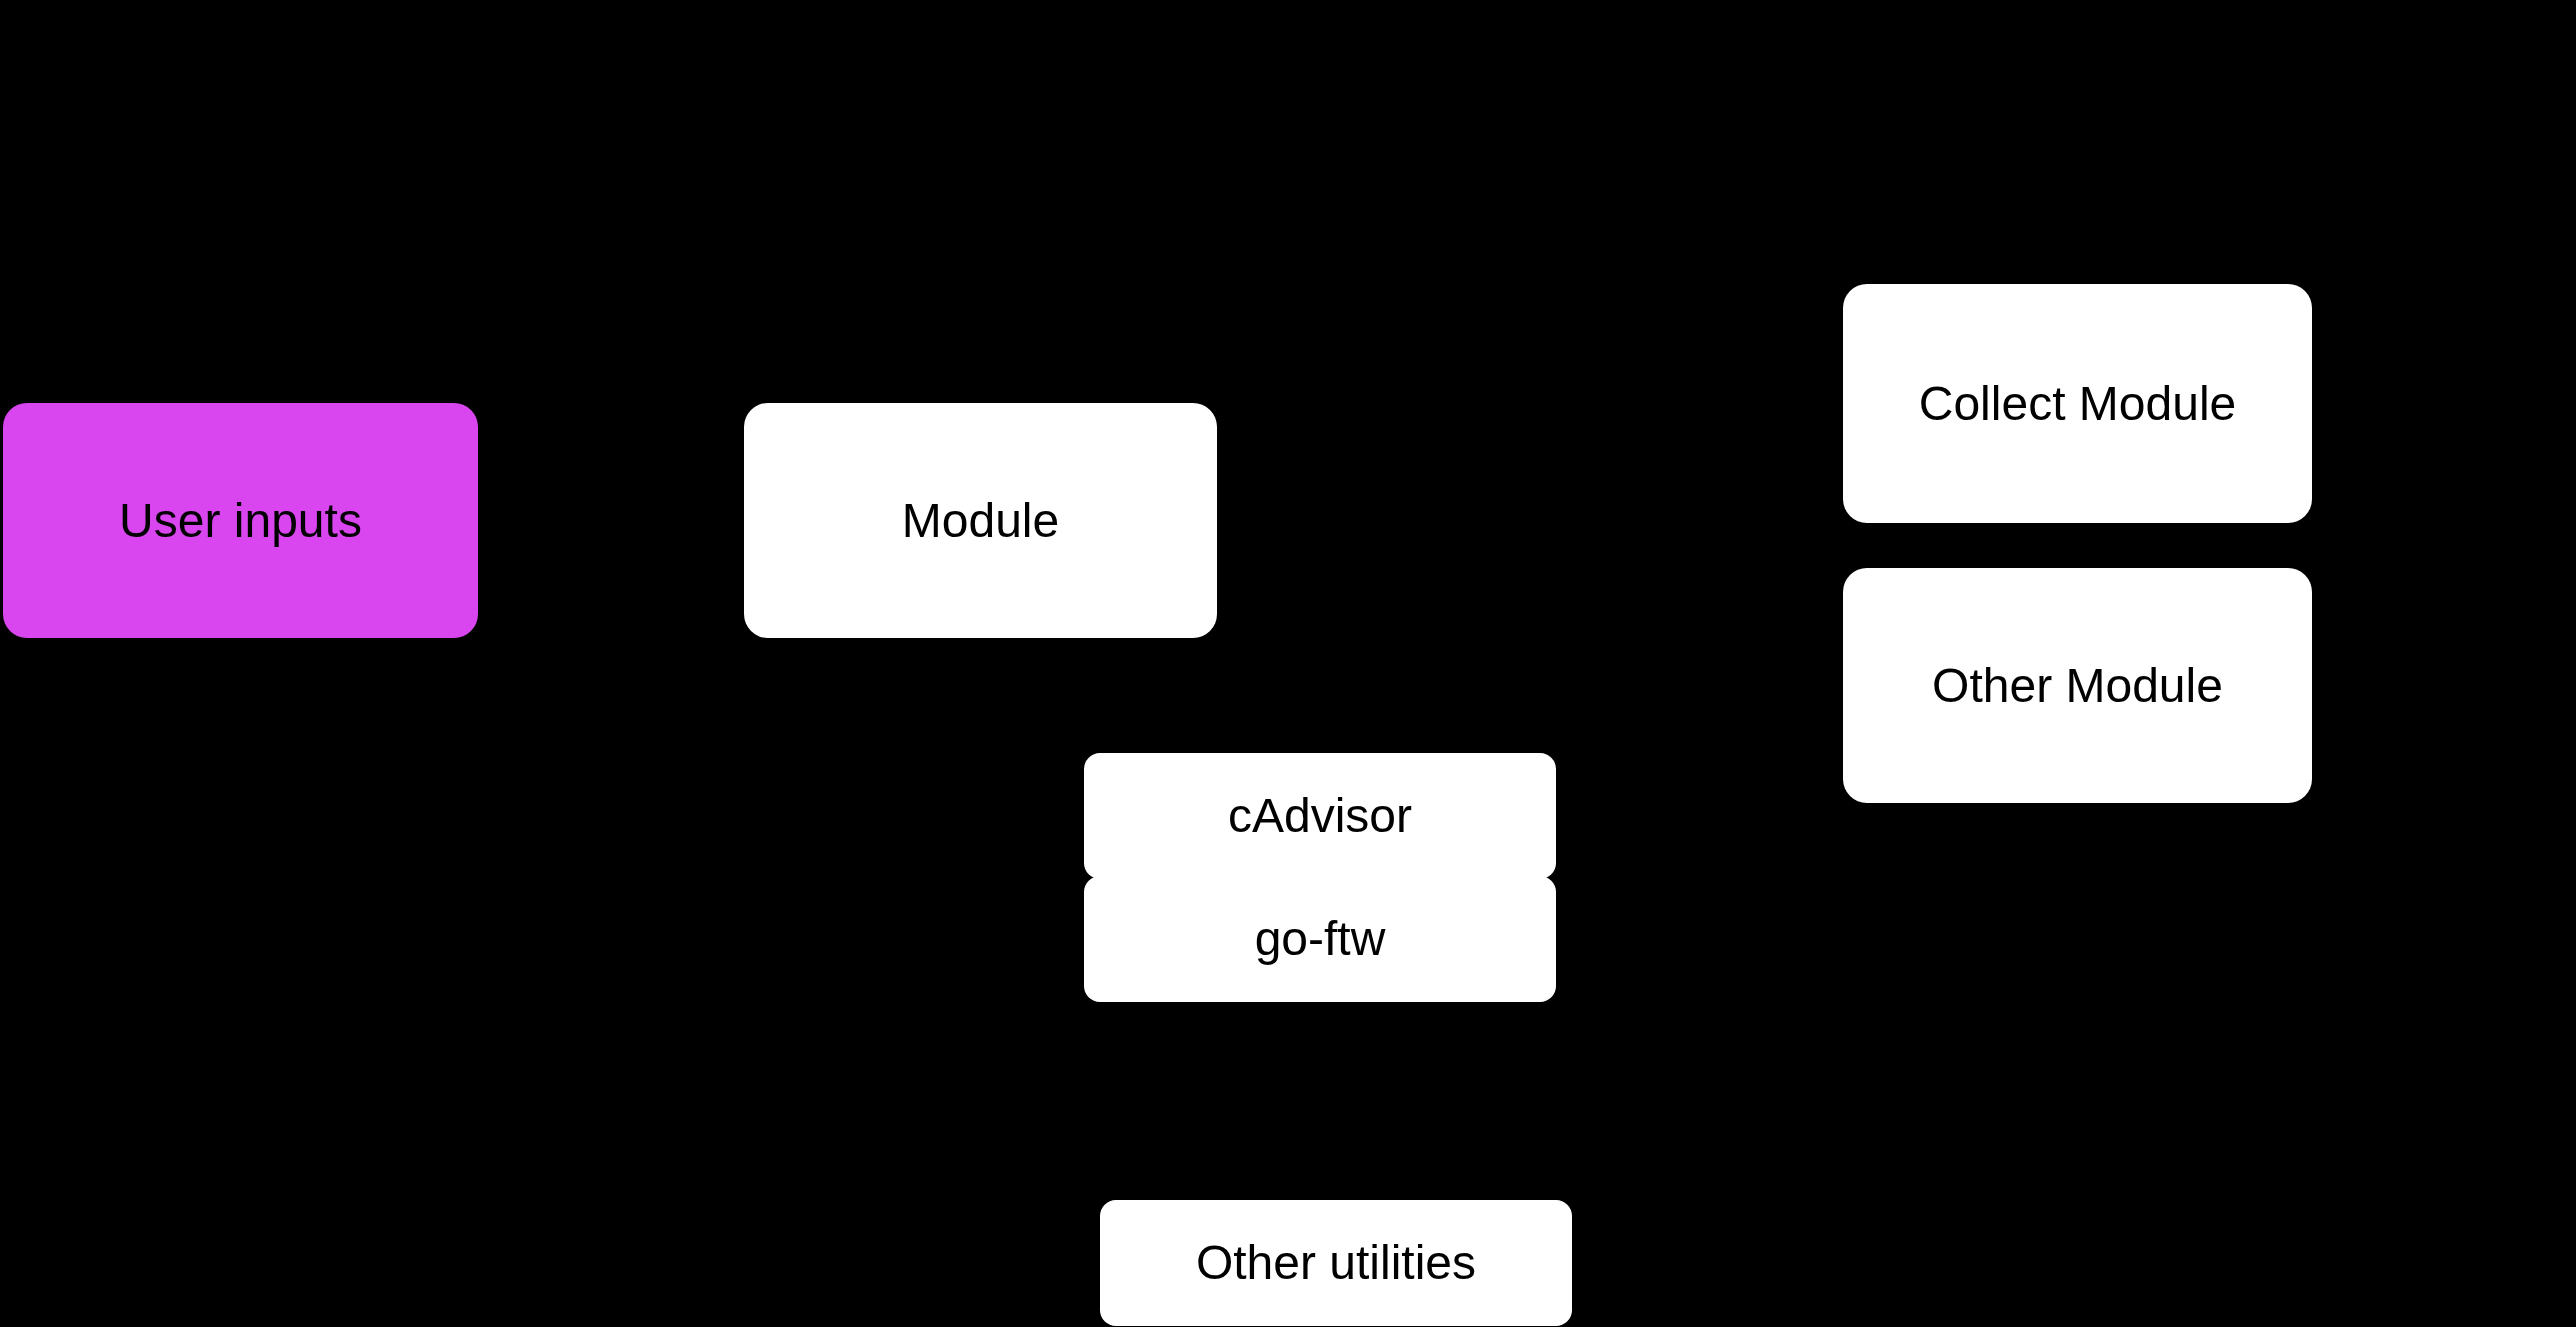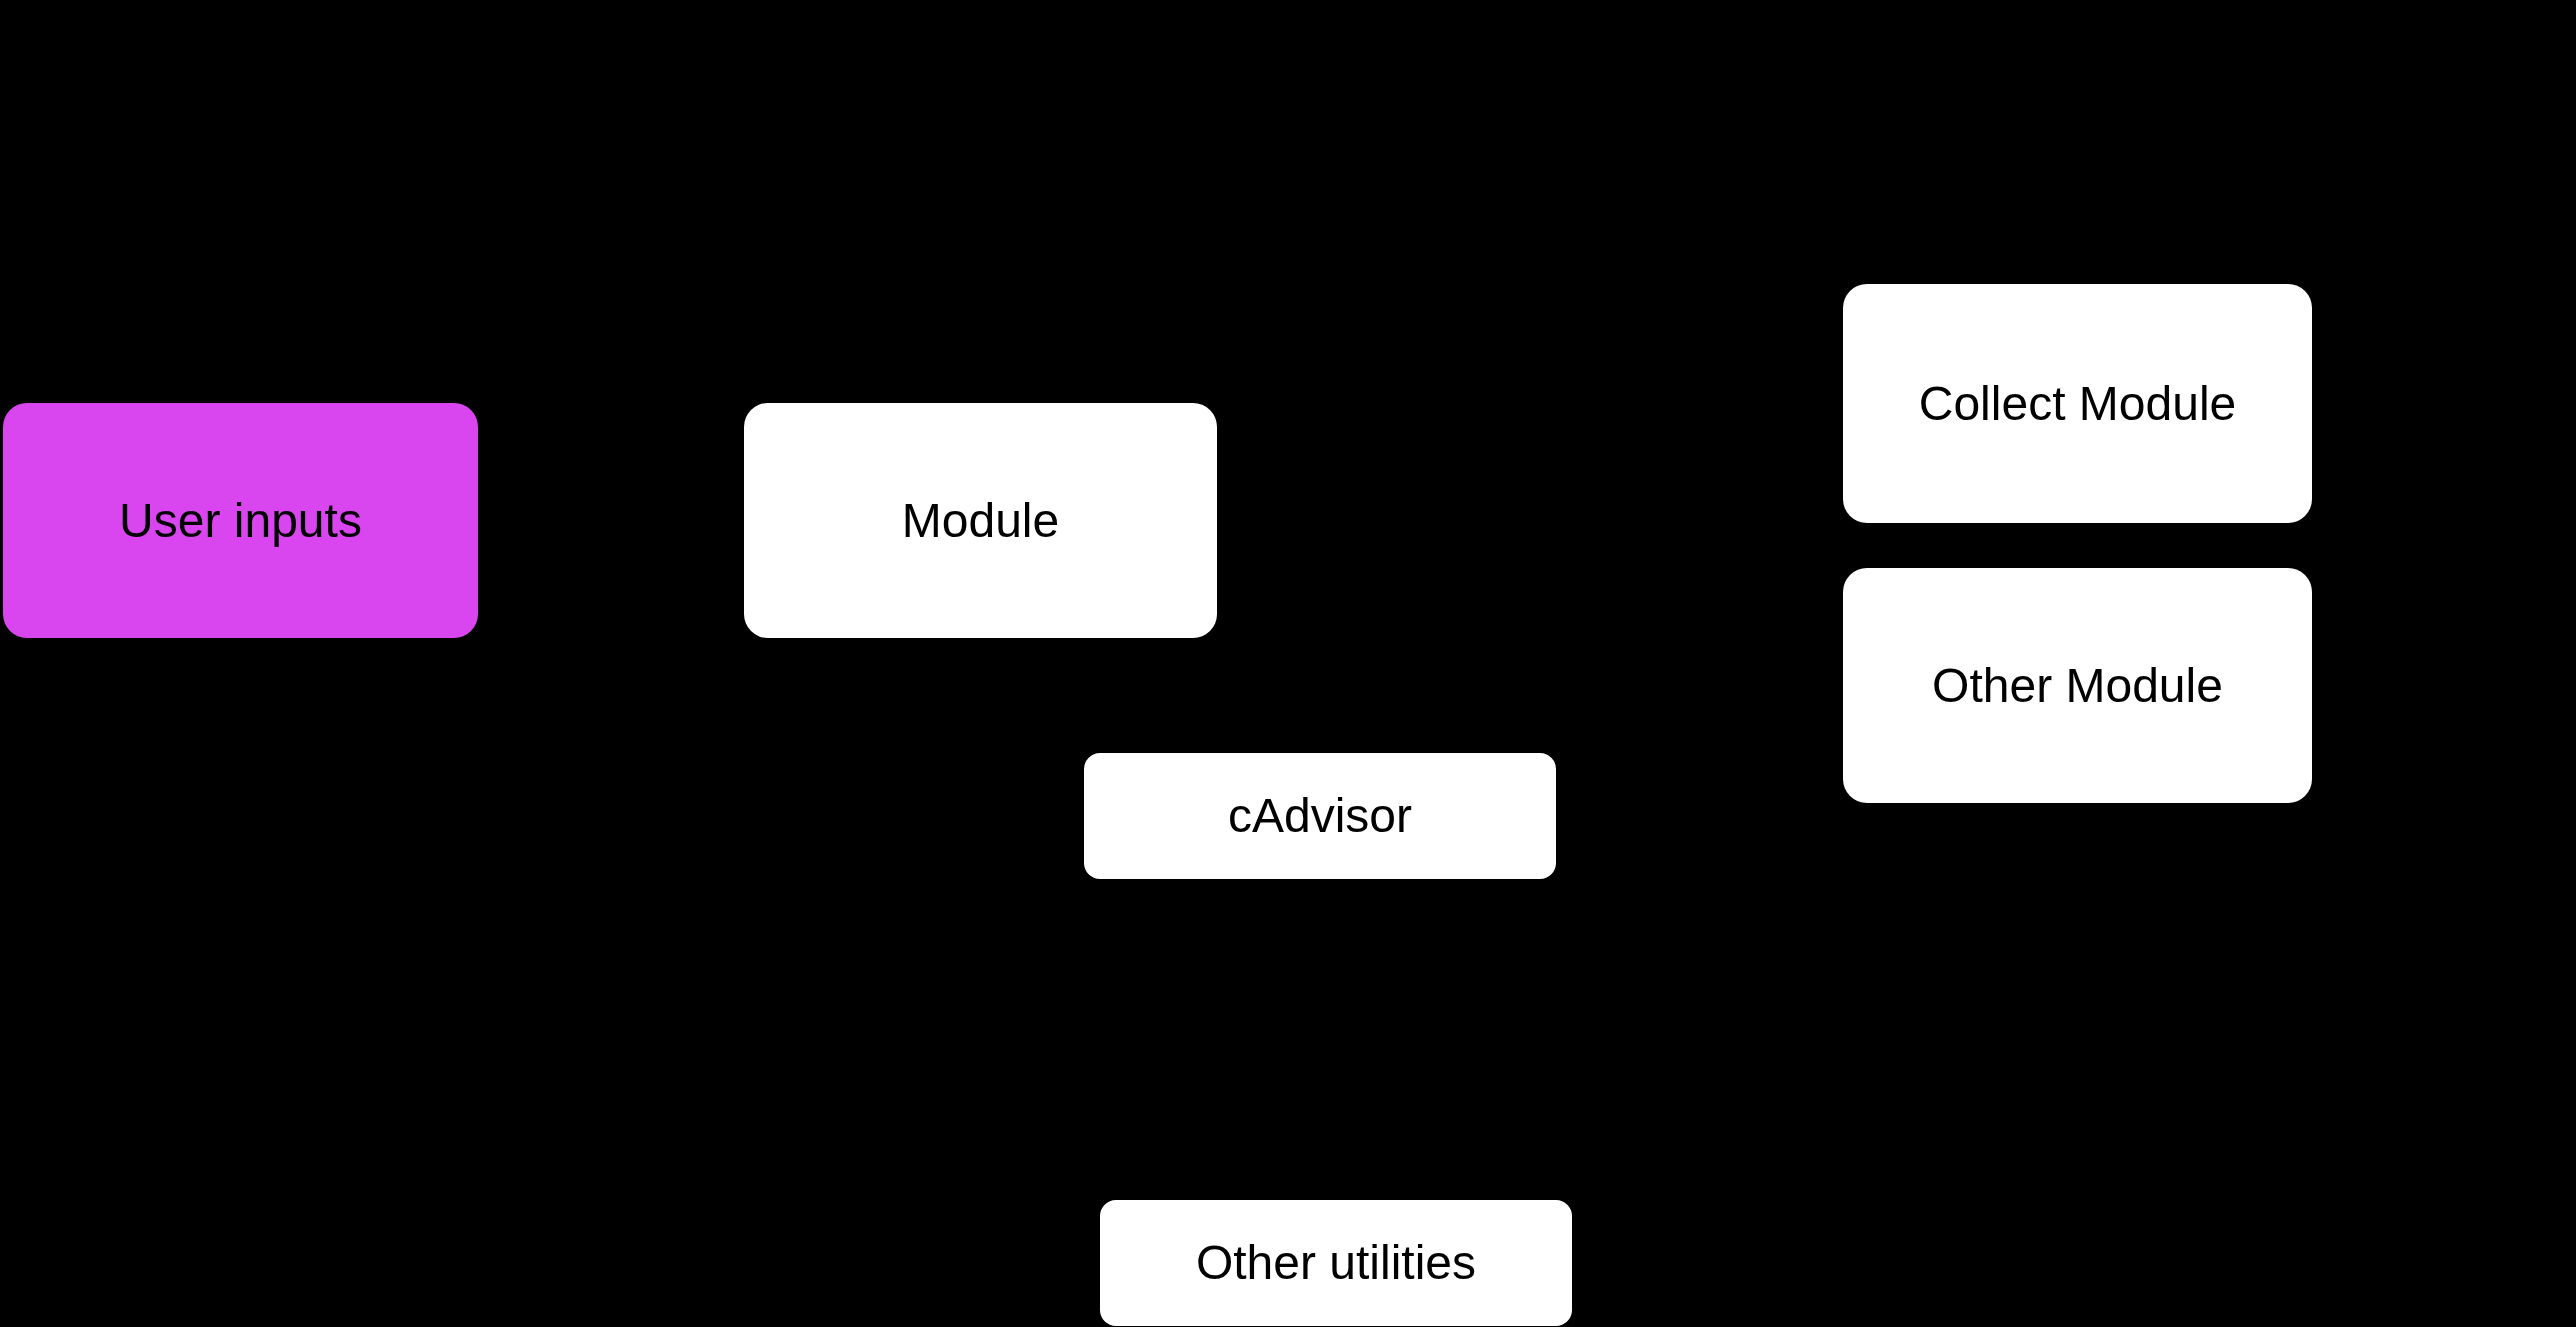--- a/index.html
+++ b/index.html
@@ -35,20 +35,23 @@
 <div class="canvas" style="background: rgb(0, 0, 0);">
     <div class="node node--large" style="left: 3px; top: 403px; width: 475px; height: 235px; background: #d946ef; color: rgb(0, 0, 0);">
       <span>User inputs</span>
     </div>
     <div class="node node--large" style="left: 744px; top: 403px; width: 473px; height: 235px; background: rgb(255, 255, 255); color: rgb(0, 0, 0);">
       <span>Module</span>
     </div>
     <div class="node node--small" style="left: 1084px; top: 713px; width: 472px; height: 126px; background: rgb(255, 255, 255); color: rgb(0, 0, 0); margin-top: 40px;">
       <span>cAdvisor</span>
     </div>
+    <div class="node node--small" style="left: 1084px; top: 876px; width: 472px; height: 126px; background: rgb(255, 255, 255); color: rgb(0, 0, 0);">
+      <span>go-ftw</span>
+    </div>
     <div class="node node--small" style="left: 1084px; top: 1200px; width: 472px; height: 126px; background: rgb(255, 255, 255); color: rgb(0, 0, 0); margin-left: 16px;">
       <span>Other utilities</span>
     </div>
     <div class="node node--large" style="left: 1843px; top: 284px; width: 469px; height: 239px; background: rgb(255, 255, 255); color: rgb(0, 0, 0);">
       <span>Collect Module</span>
     </div>
     <div class="node node--large" style="left: 1843px; top: 568px; width: 469px; height: 235px; background: rgb(255, 255, 255); color: rgb(0, 0, 0);">
       <span>Other Module</span>
     </div>
   </div>

